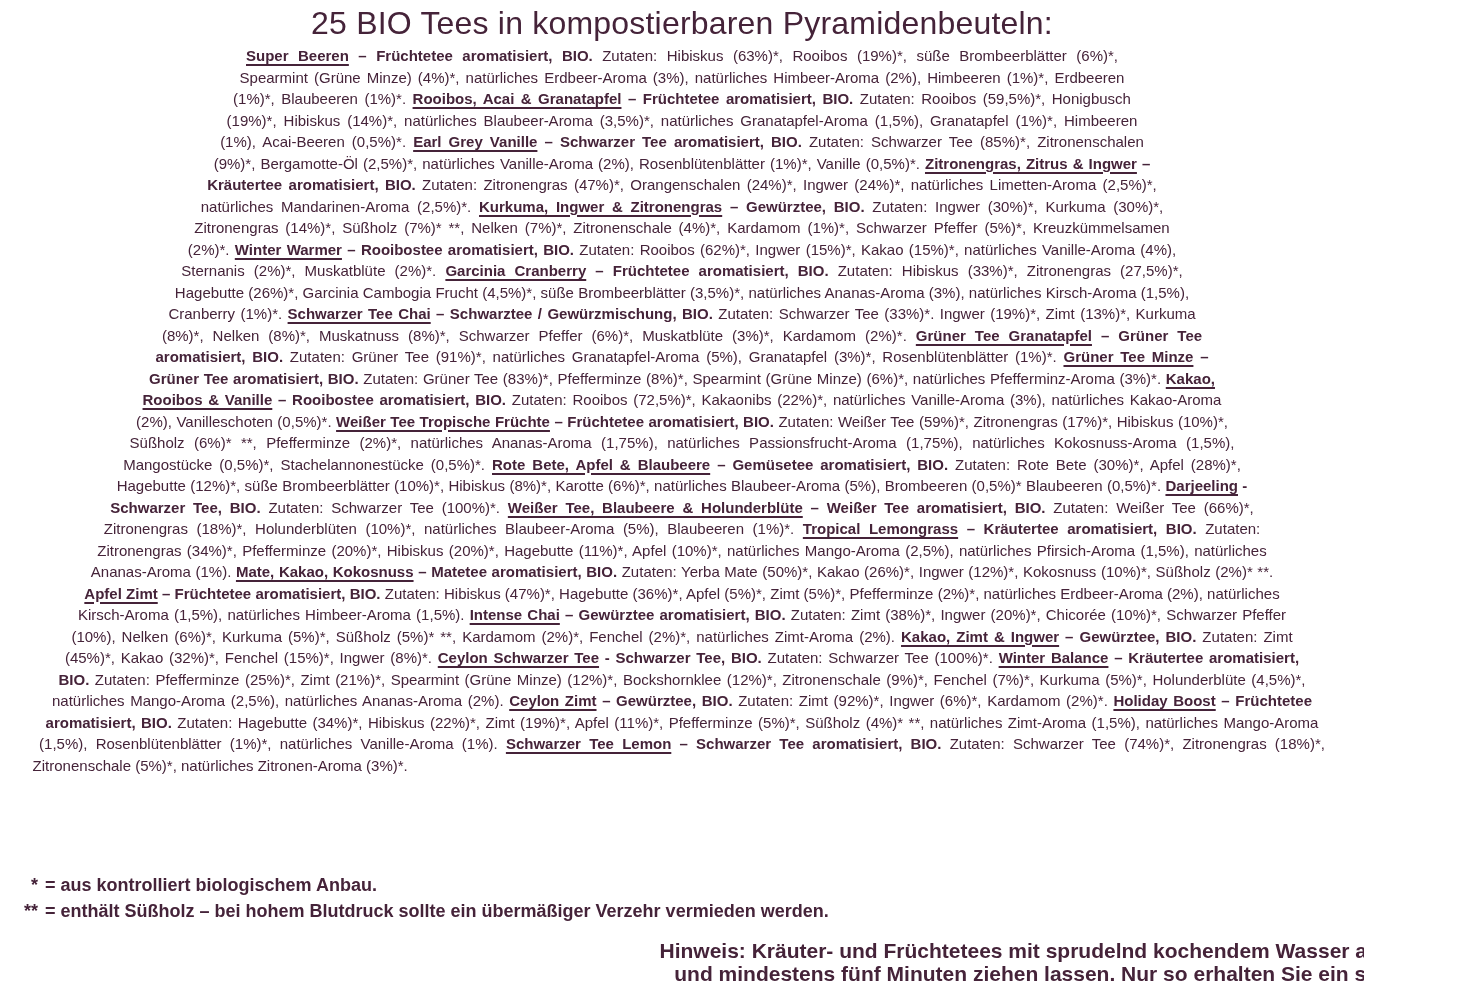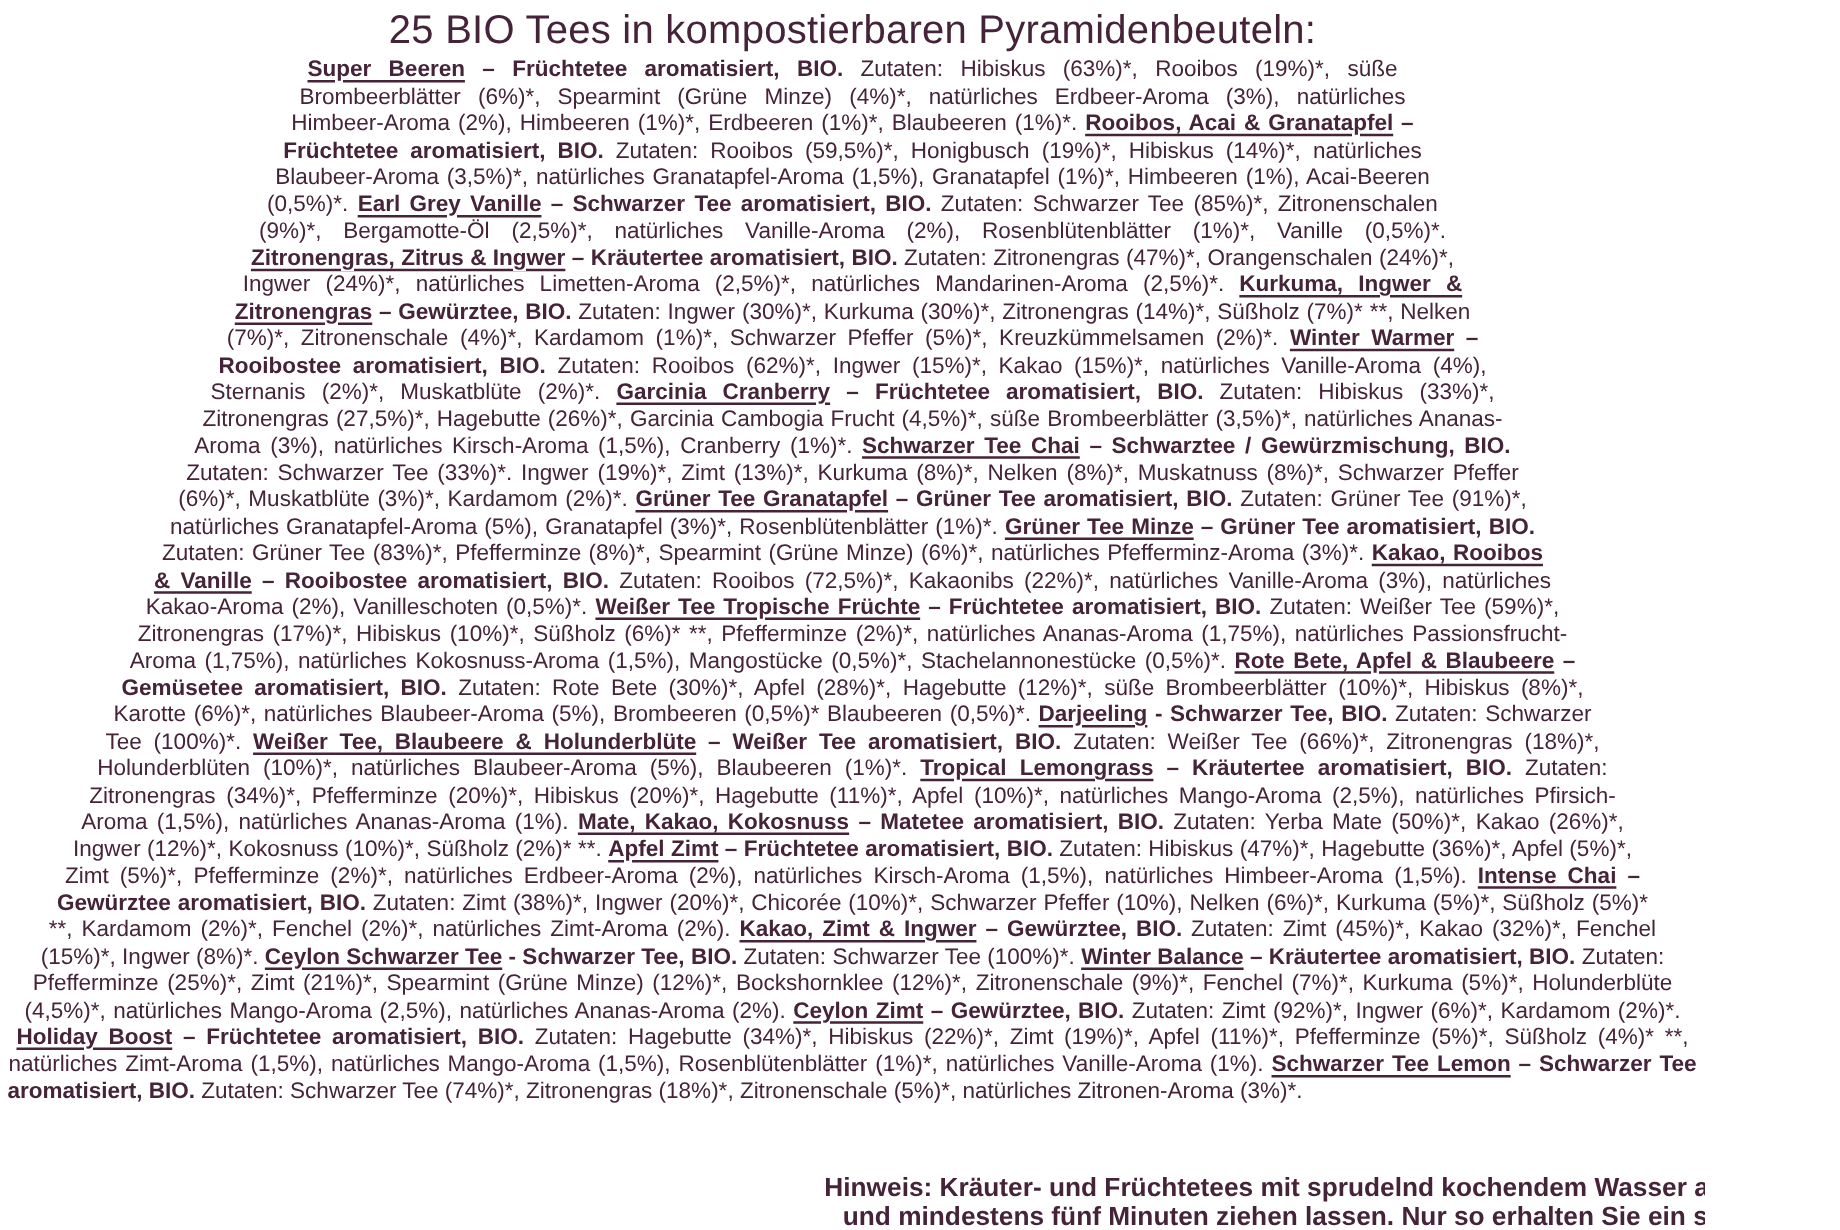--- a/index.html
+++ b/index.html
@@ -19,21 +19,21 @@
   .title {
     text-align: center;
     font-size: 32px;
     font-weight: 400;
     letter-spacing: 0.2px;
     padding-top: 5px;
   }
   .pyramid {
     position: relative;
     margin: 3px 6px 0 6px;
-    font-size: 18px;
+    font-size: 15px;
     line-height: 21.5px;
     text-align: justify;
   }
   .shape-left {
     float: left;
     width: 240px;
     height: 798px;
     shape-outside: polygon(0 0, 100% 0, 0 100%);
     shape-margin: 0;
   }
@@ -134,17 +134,23 @@
    
     <span class="tea"><span class="tea-name">Ceylon Zimt</span><span class="tea-desc"> – Gewürztee, BIO.</span><span class="tea-ingredients"> Zutaten: Zimt (92%)*, Ingwer (6%)*, Kardamom (2%)*.</span></span>
    
     <span class="tea"><span class="tea-name">Holiday Boost</span><span class="tea-desc"> – Früchtetee aromatisiert, BIO.</span><span class="tea-ingredients"> Zutaten: Hagebutte (34%)*, Hibiskus (22%)*, Zimt (19%)*, Apfel (11%)*, Pfefferminze (5%)*, Süßholz (4%)* **, natürliches Zimt-Aroma (1,5%), natürliches Mango-Aroma (1,5%), Rosenblütenblätter (1%)*, natürliches Vanille-Aroma (1%).</span></span>
    
     <span class="tea"><span class="tea-name">Schwarzer Tee Lemon</span><span class="tea-desc"> – Schwarzer Tee aromatisiert, BIO.</span><span class="tea-ingredients"> Zutaten: Schwarzer Tee (74%)*, Zitronengras (18%)*, Zitronenschale (5%)*, natürliches Zitronen-Aroma (3%)*.</span></span>
   </p>
   </div>
 
   <div class="footnotes">
+    <div class="footnote">
+      <span class="fn-symbol">*</span><span class="fn-text">= aus kontrolliert biologischem Anbau.</span>
+    </div>
+    <div class="footnote">
+      <span class="fn-symbol">**</span><span class="fn-text">= enthält Süßholz – bei hohem Blutdruck sollte ein übermäßiger Verzehr vermieden werden.</span>
+    </div>
   </div>
 
   <div class="hinweis">Hinweis: Kräuter- und Früchtetees mit sprudelnd kochendem Wasser aufgießen und mindestens fünf Minuten ziehen lassen. Nur so erhalten Sie ein sicheres Lebensmittel.</div>
 
 </div>
 
 </body></html>

